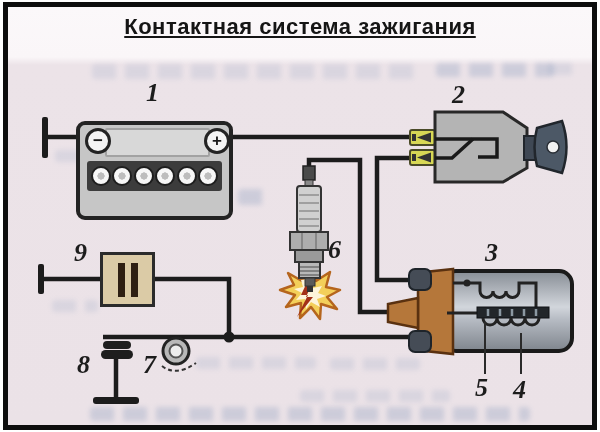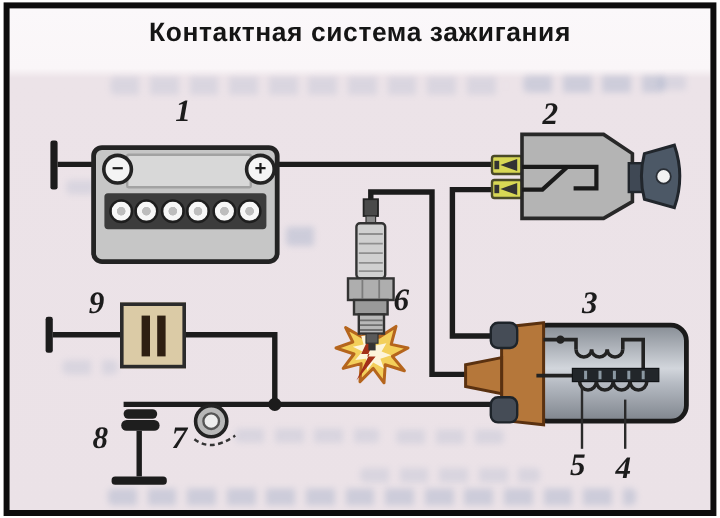--- a/index.html
+++ b/index.html
@@ -10,20 +10,21 @@
   .frame{
     position:absolute;left:3px;top:2px;right:3px;bottom:2px;
     border:5px solid #0d0d0d;
     background:linear-gradient(180deg,#fbf8fa 0px,#faf6f8 50px,#ece3e8 58px,#ebe2e7 100%);
     pointer-events:none;
   }
   .title{
     position:absolute;left:0;top:14px;width:100%;
     text-align:center;font-size:22px;font-weight:bold;color:#151515;
     letter-spacing:0.5px;
+    text-decoration:underline;
   }
   
   .ghost{
     position:absolute;border-radius:4px;filter:blur(2.5px);
     background:repeating-linear-gradient(90deg,#7f94b8 0 24px,transparent 24px 33px);
     opacity:.17;
   }
   .ghost.dark{opacity:.28;}
   
   .lbl{

